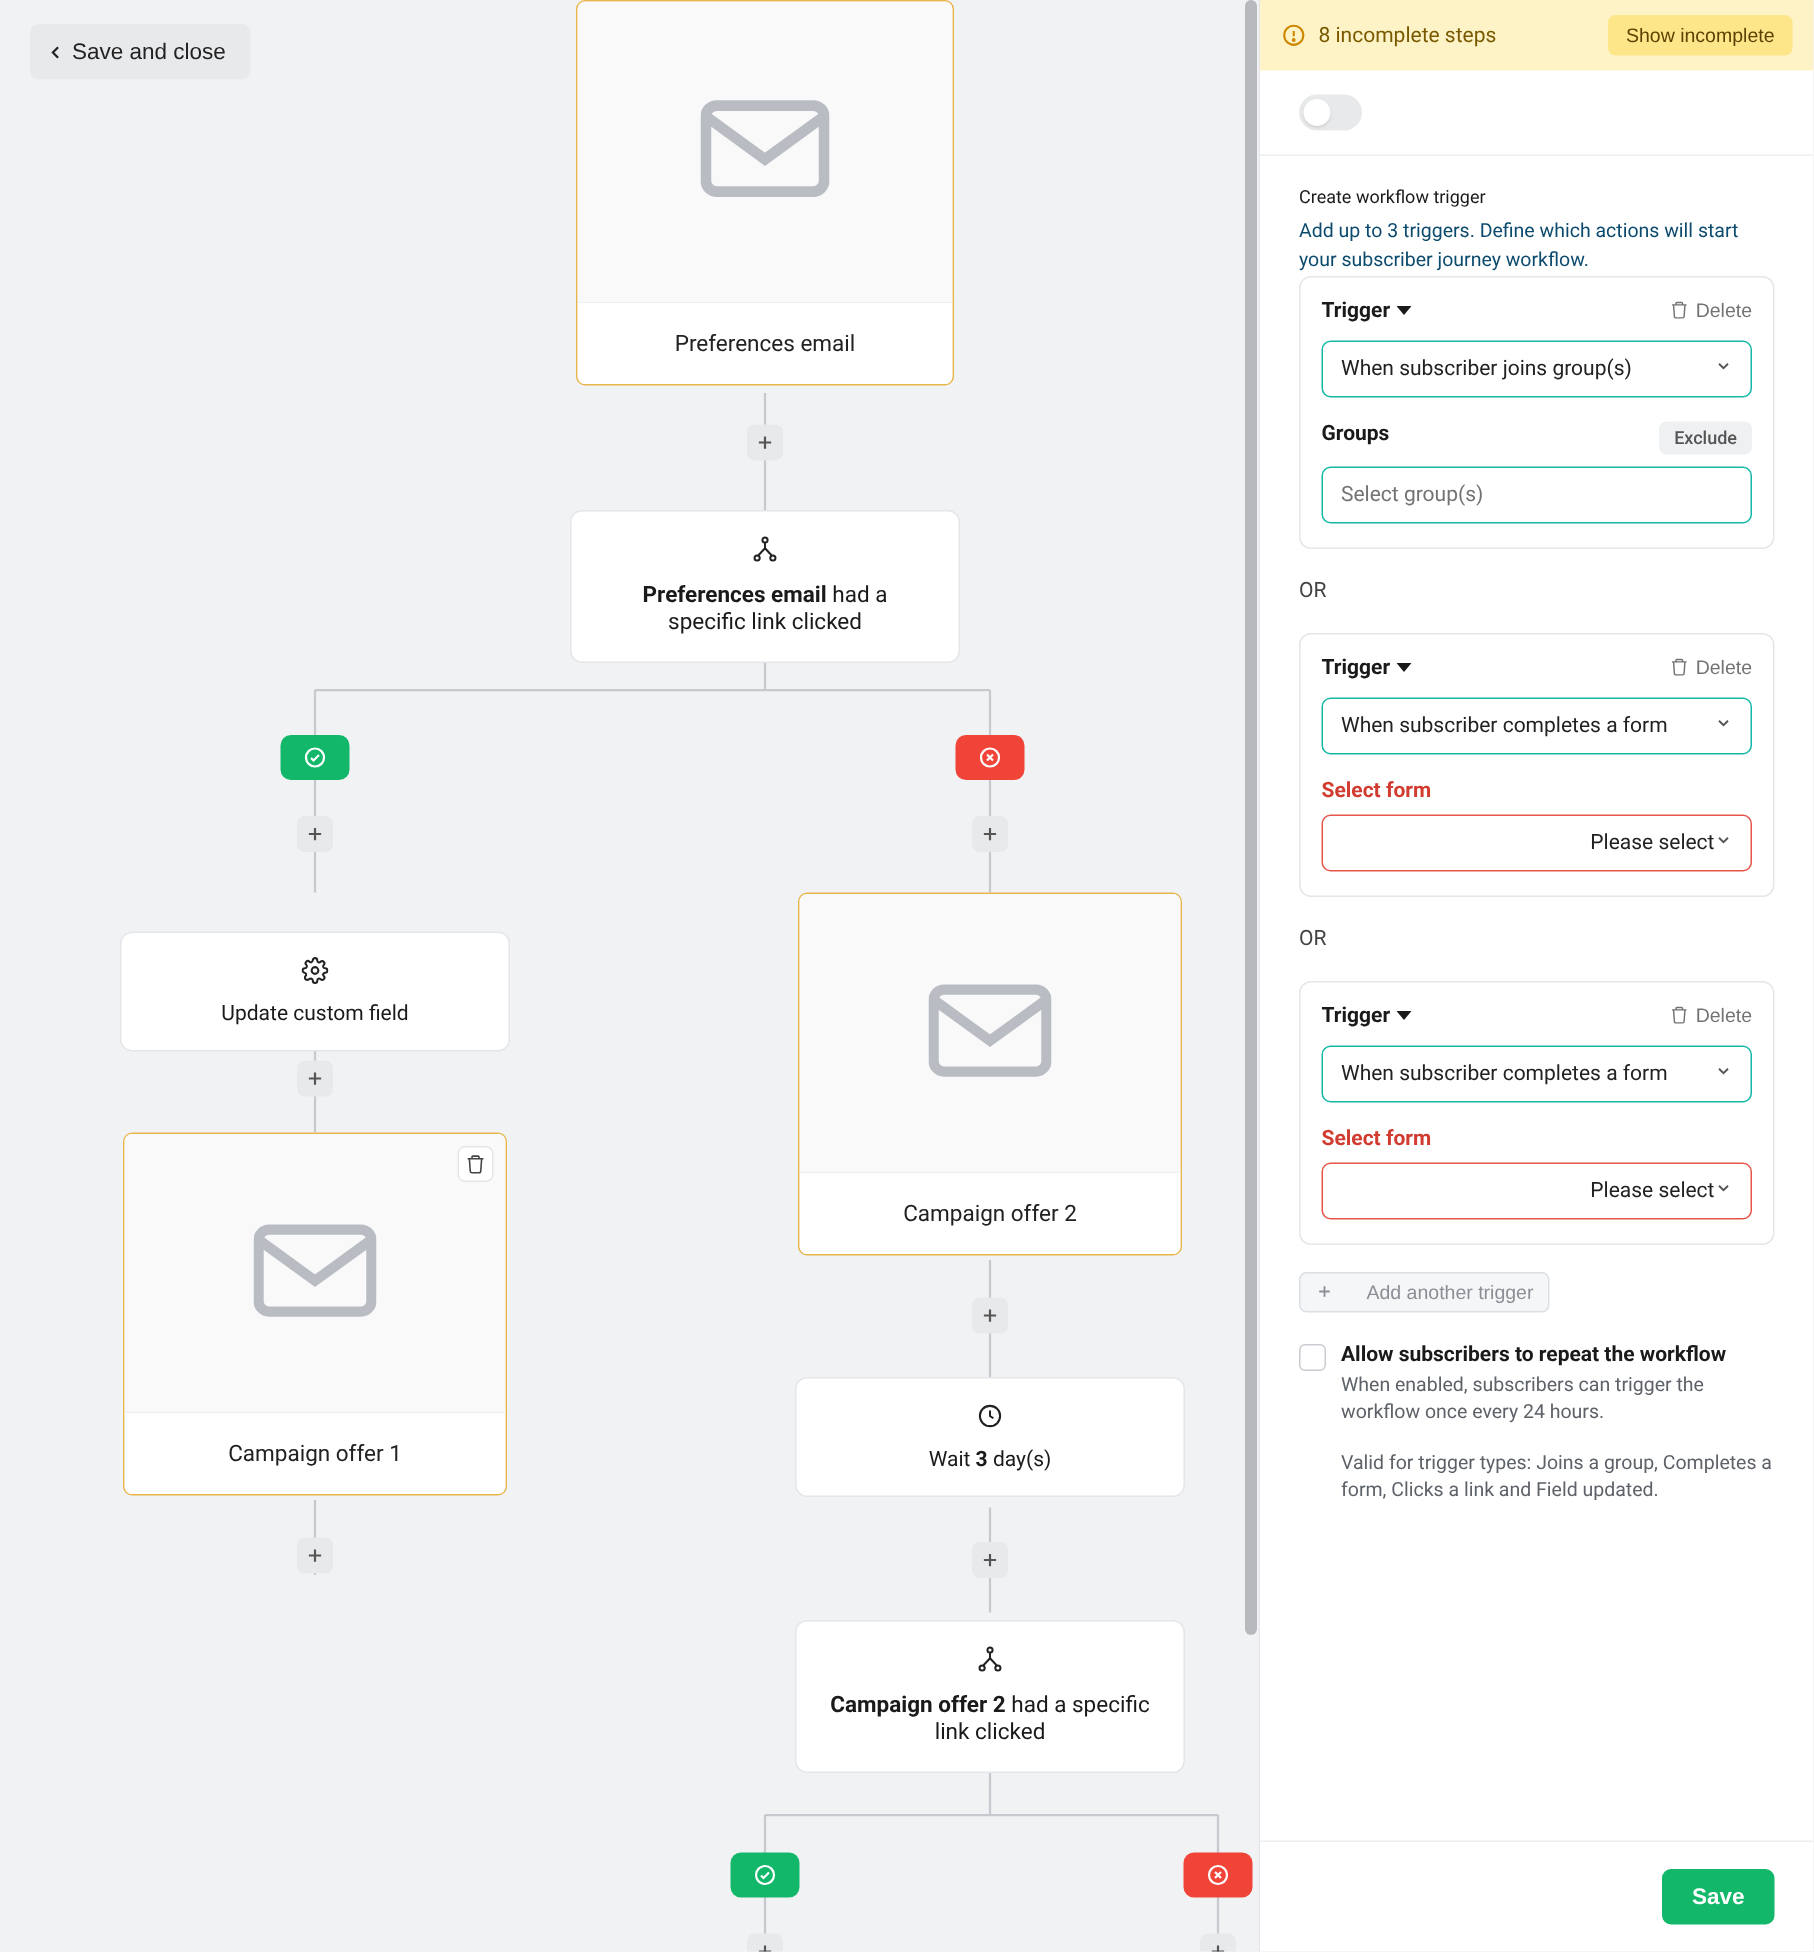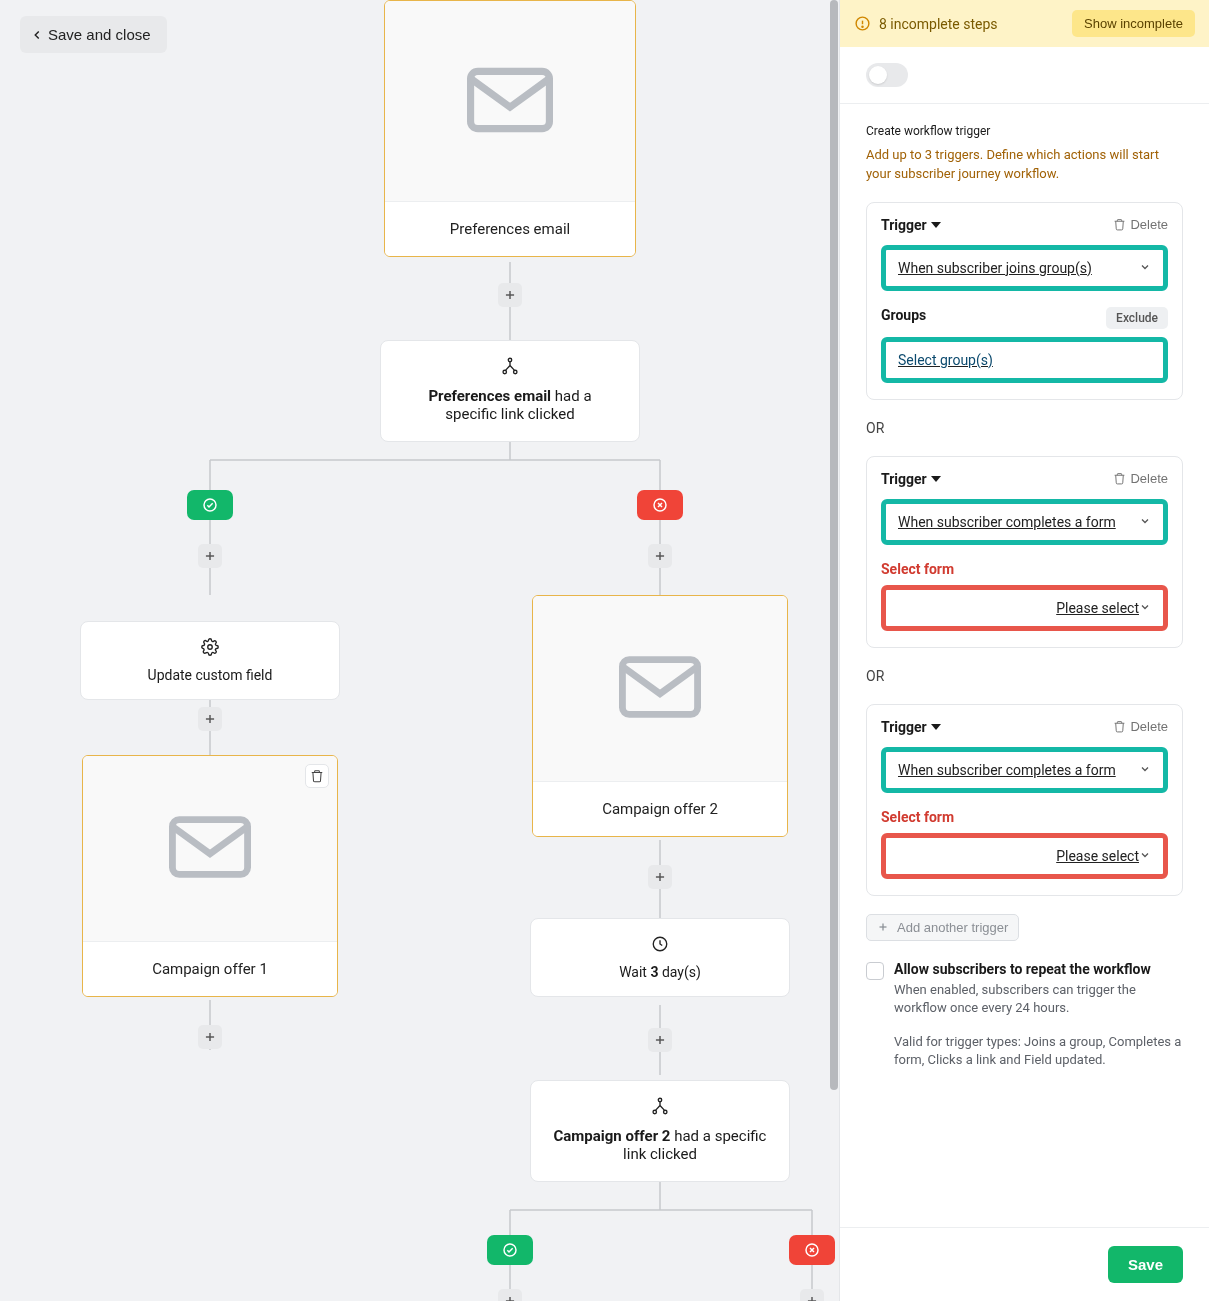--- a/index.html
+++ b/index.html
@@ -191,21 +191,21 @@
     top: 3px; left: 3px;
     box-shadow: 0 1px 2px rgba(0,0,0,0.12);
   }
 
   .panel-body {
     padding: 20px 26px;
     flex: 1;
     overflow: hidden;
   }
   .panel-title { font-size: 12px; font-weight: 400; margin-bottom: 8px; }
-  .panel-sub { font-size: 13px; color: #a16207; line-height: 1.45; margin-bottom: 18px; }
+  .panel-sub { font-size: 13px; color: #0c4a6e; line-height: 1.45; }
 
   .trigger-card {
     border: 1px solid #e4e6e9;
     border-radius: 8px;
     padding: 14px 14px 16px;
   }
   .trigger-head {
     display: flex; justify-content: space-between; align-items: center;
     margin-bottom: 12px;
   }
@@ -217,33 +217,32 @@
   .trigger-delete {
     display: flex; align-items: center; gap: 4px;
     font-size: 13px; color: #737373;
     cursor: pointer;
     background: none; border: none;
   }
   .trigger-delete svg { width: 13px; height: 13px; }
 
   .select-box {
     width: 100%;
-    border: 5px solid #14b8a6;
+    border: 1px solid #14b8a6;
     border-radius: 6px;
     padding: 10px 12px;
     font-size: 14px;
     color: #222;
     display: flex; justify-content: space-between; align-items: center;
     cursor: pointer;
     background: #fff;
-    text-decoration: underline;
   }
   .select-box.error { border-color: #e8564b; justify-content: flex-end; }
   .select-box .chev svg { width: 12px; height: 12px; color: #555; }
-  .placeholder-text { color: #0c4a6e; }
+  .placeholder-text { color: #737373; }
 
   .field-label {
     font-size: 14px; font-weight: 700;
     margin: 16px 0 8px;
     display: flex; justify-content: space-between; 
   }
   .field-label.error-label { color: #d13b30; }
   .exclude-chip {
     background: #eef0f2;
     border-radius: 5px;
@@ -256,21 +255,21 @@
 
   .or-sep {
     font-size: 14px; color: #444;
     margin: 20px 0;
   }
 
   .add-trigger-btn {
     margin-top: 18px;
     display: inline-flex;
     align-items: center;
-    gap: 8px;
+    gap: 22px;
     border: 1px solid #dcdfe3;
     background: #f5f6f7;
     border-radius: 5px;
     padding: 5px 10px;
     font-size: 13px;
     color: #8b8f95;
     cursor: pointer;
   }
   .add-trigger-btn svg { width: 12px; height: 12px; }
 

